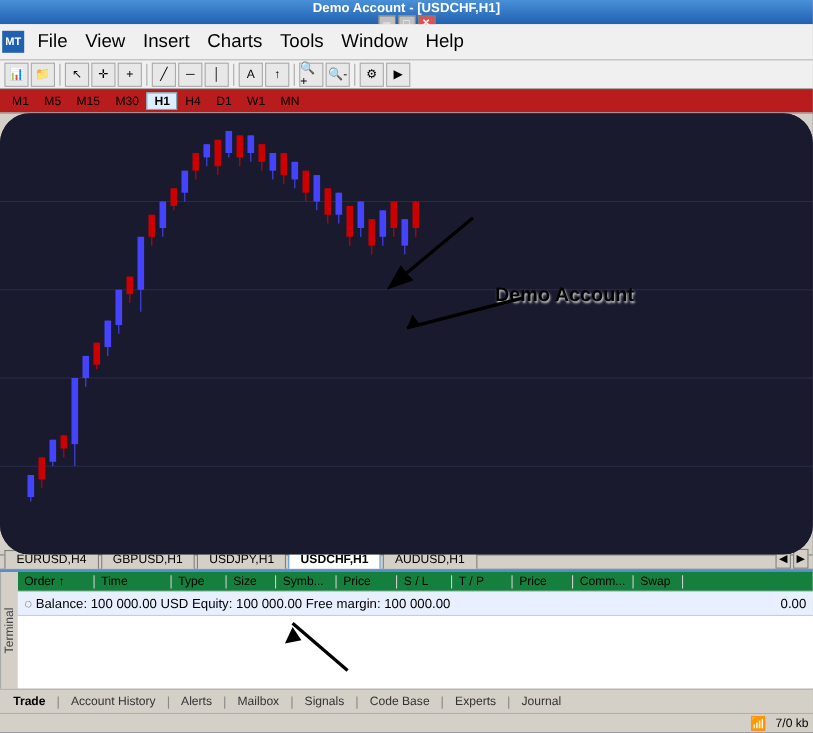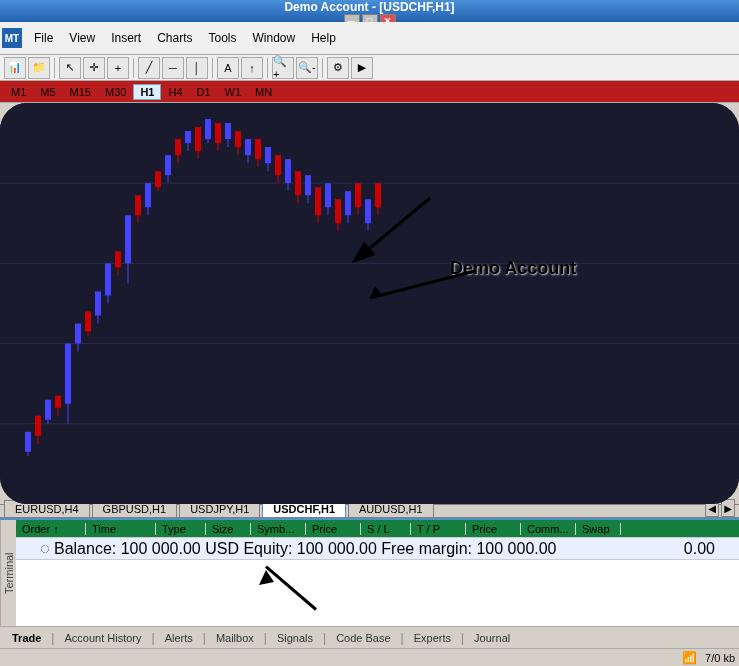--- a/index.html
+++ b/index.html
@@ -43,21 +43,21 @@
     .menu-logo {
       width: 20px; height: 20px;
       background: #2060b0;
       margin-right: 4px;
       display: flex; align-items: center; justify-content: center;
       color: white; font-size: 10px; font-weight: bold;
     }
     .menu-item {
       padding: 2px 8px;
       cursor: pointer;
-      font-size: 12px;
+      font-size: 17px;
     }
 
     
     .toolbar {
       background: #f0f0f0;
       border-bottom: 1px solid #aaa;
       height: 26px;
       display: flex;
       align-items: center;
       padding: 2px 4px;
@@ -165,22 +165,22 @@
       border-right: 1px solid #ccc;
       min-width: 60px;
       overflow: hidden;
       white-space: nowrap;
     }
 
     
     .balance-row {
       display: flex;
       align-items: center;
-      padding: 2px 24px;
-      font-size: 16px;
+      padding: 2px 6px;
+      font-size: 12px;
       font-weight: normal;
       background: #e8f0ff;
       height: 22px;
       border-bottom: 1px solid #ccc;
     }
 
     
     .bottom-tabs {
       background: #d4d0c8;
       border-top: 1px solid #aaa;

